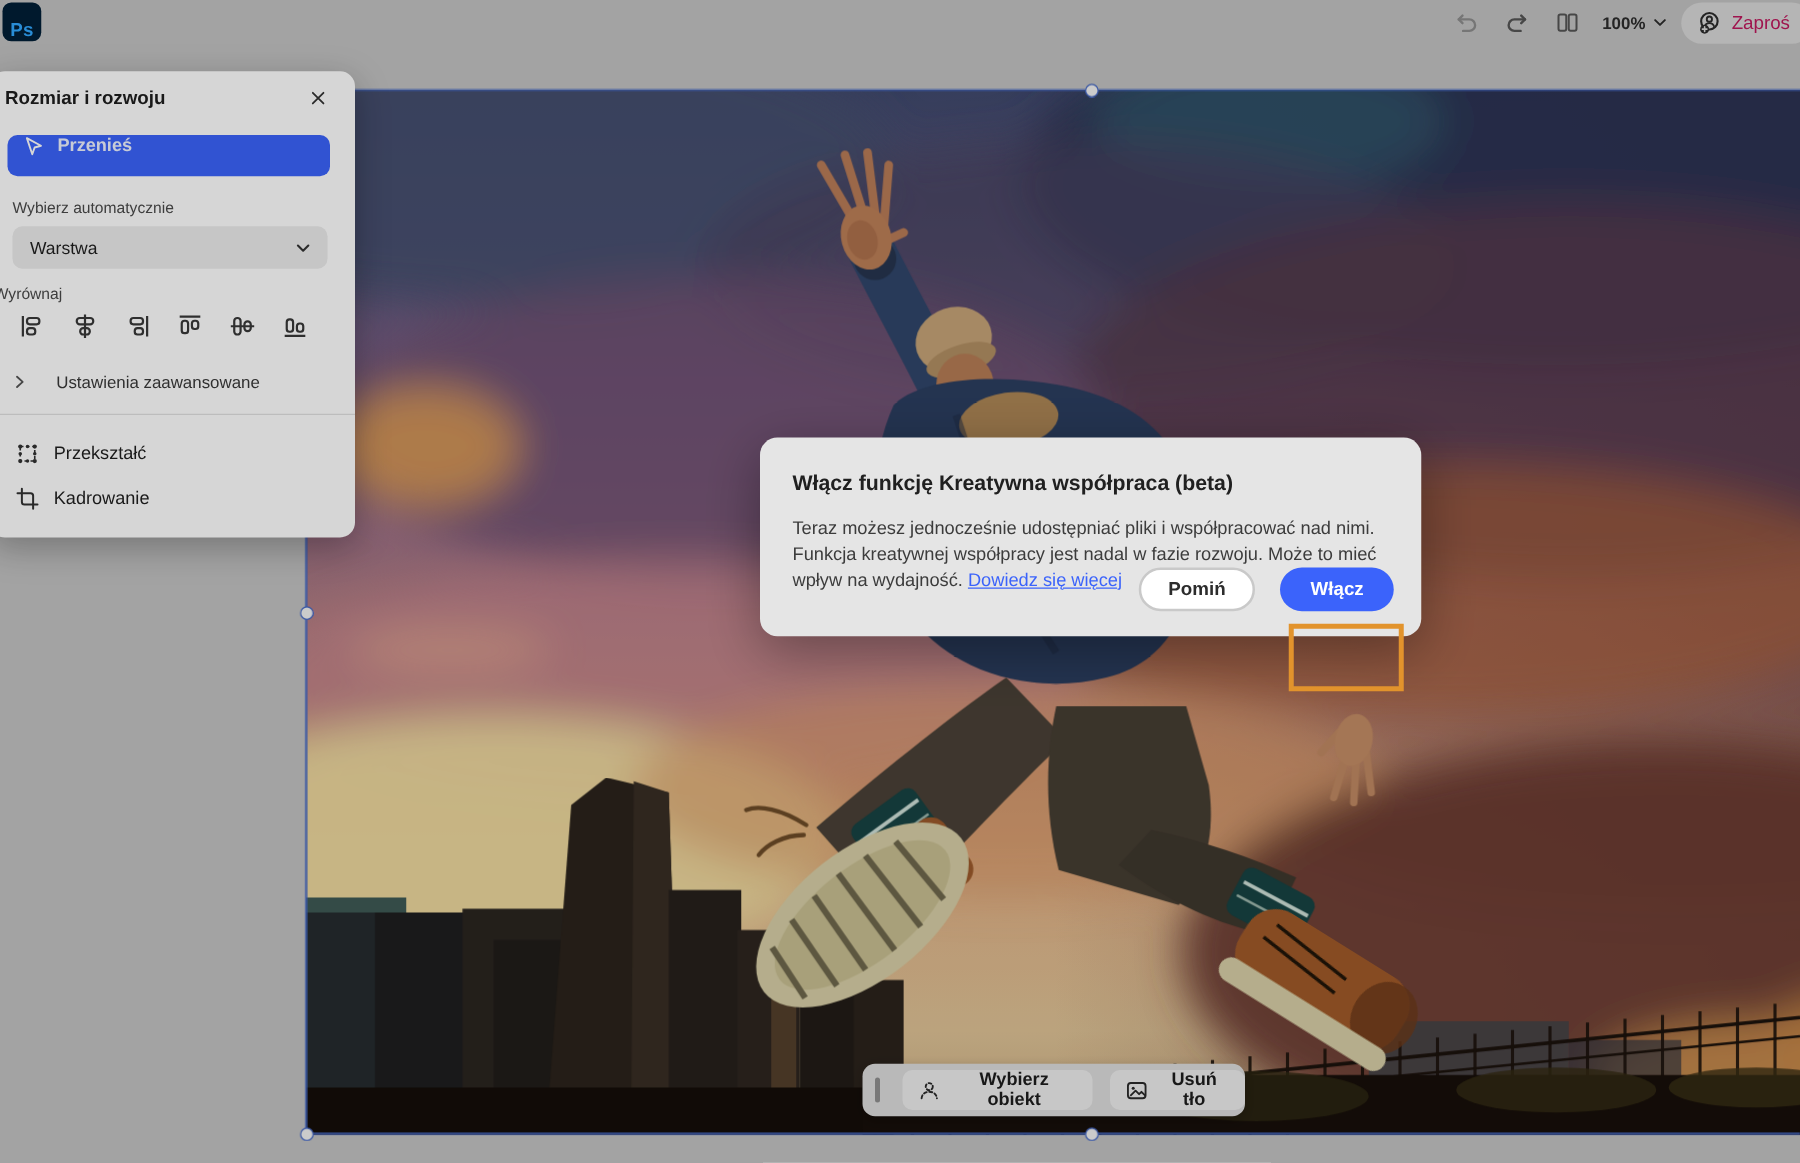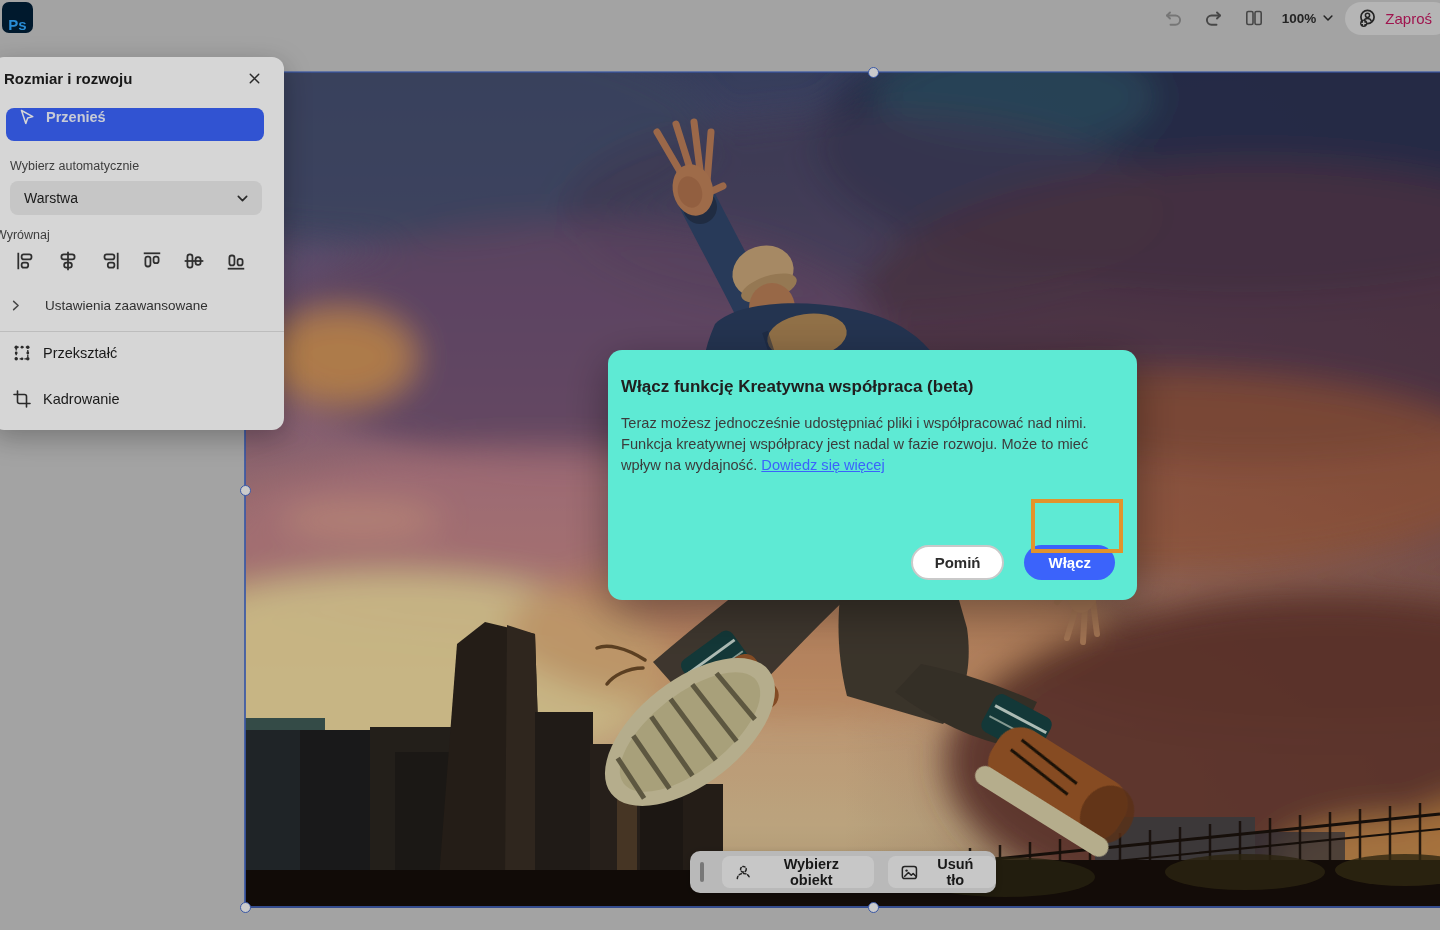--- a/index.html
+++ b/index.html
@@ -48,34 +48,34 @@
   .dd span{font-size:14px;color:#1f1f1f;flex:1;}
   .dd svg{color:#333;}
   .align-row{position:absolute;left:22px;top:192px;width:234px;display:flex;justify-content:space-between;}
   .align-btn{width:24px;height:24px;border:none;background:transparent;padding:0;color:#383838;cursor:pointer;
     display:flex;align-items:center;justify-content:center;}
   .adv-row{position:absolute;left:16px;top:241px;display:flex;align-items:center;gap:22px;cursor:pointer;color:#3a3a3a;}
   .adv-row span{font-size:13.5px;}
   .divider{position:absolute;left:0;right:0;top:274px;height:1px;background:#e2e2e2;}
   .p-item{position:absolute;left:20px;display:flex;align-items:center;gap:11px;cursor:pointer;color:#2f2f2f;}
   .p-item span{font-size:14.5px;color:#1f1f1f;}
-  .p-item.transform{top:286px;}
+  .p-item.transform{top:296px;}
   .p-item.crop{top:332px;}
   
   .canvas-toolbar{position:absolute;left:690px;top:851px;width:306px;height:42px;border-radius:10px;
     background:#dddddd;box-shadow:0 3px 10px rgba(0,0,0,.22);z-index:10;display:flex;align-items:center;}
   .drag-handle{width:4px;height:20px;border-radius:2px;background:#8f8f8f;margin-left:10px;cursor:grab;}
   .ct-btn{height:32px;margin-left:14px;padding:0 12px;border:none;border-radius:8px;background:#eeeeee;
     display:flex;align-items:center;gap:8px;cursor:pointer;color:#2a2a2a;}
   .ct-btn:first-of-type{margin-left:18px;}
   .ct-btn span{font-size:14.5px;font-weight:600;color:#1d1d1d;}
   
   .dim-overlay{position:absolute;inset:0;background:rgba(0,0,0,.16);z-index:40;}
-  .modal{position:absolute;left:608px;top:350px;width:529px;height:250px;background:#5eead4;border-radius:14px;
-    box-shadow:0 12px 44px rgba(0,0,0,.35);z-index:50;box-sizing:border-box;padding:27px 26px 0 13px;}
+  .modal{position:absolute;left:608px;top:350px;width:529px;height:159px;background:#e5e5e5;border-radius:14px;
+    box-shadow:0 12px 44px rgba(0,0,0,.35);z-index:50;box-sizing:border-box;padding:27px 26px 0 26px;}
   .modal h2{margin:0;font-size:17px;font-weight:700;color:#202020;}
   .modal p{margin:16px 0 0 0;width:480px;font-size:14.6px;line-height:21px;color:#3c3c3c;}
   .modal .link{color:var(--accent-blue);text-decoration:underline;cursor:pointer;}
   .modal-actions{position:absolute;right:22px;bottom:20px;display:flex;align-items:center;gap:20px;}
   .btn-outline{height:35px;padding:0 22px;border:2px solid #c9c9c9;border-radius:18px;background:#fff;
     font-family:inherit;font-size:15px;font-weight:700;color:#2c2c2c;cursor:pointer;}
   .btn-primary{height:35px;padding:0 24px;border:none;border-radius:18px;background:var(--accent-blue);
     font-family:inherit;font-size:15px;font-weight:700;color:#fff;cursor:pointer;}
   .annotation-box{position:absolute;left:1031px;top:499px;width:92px;height:54px;
     border:4px solid var(--annotation-orange);z-index:60;box-sizing:border-box;}

